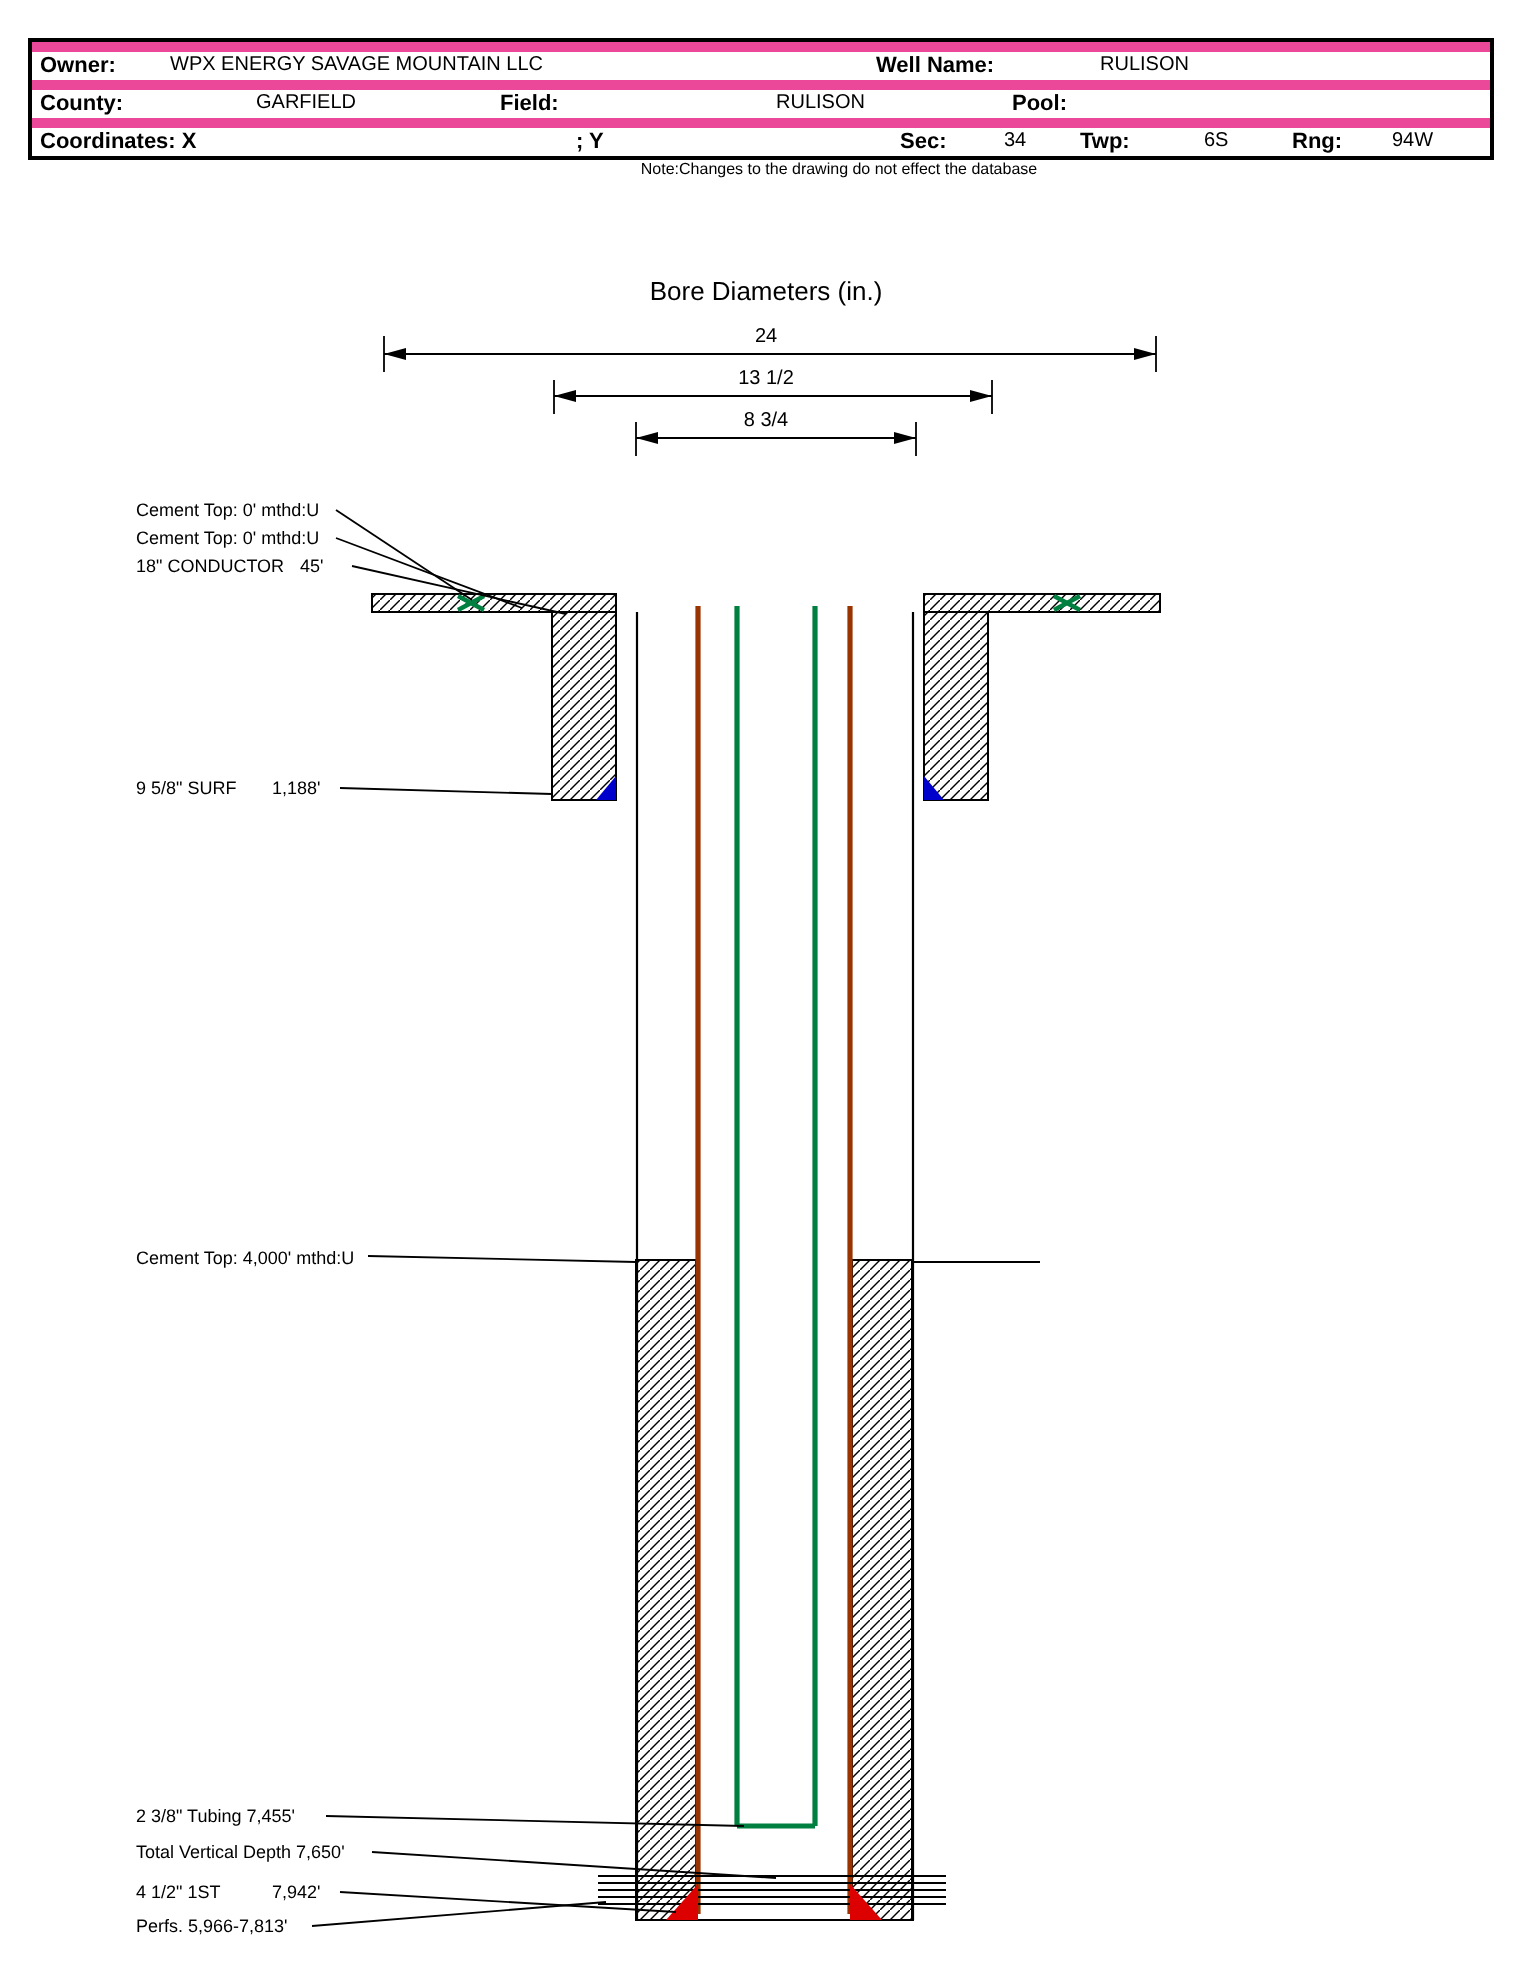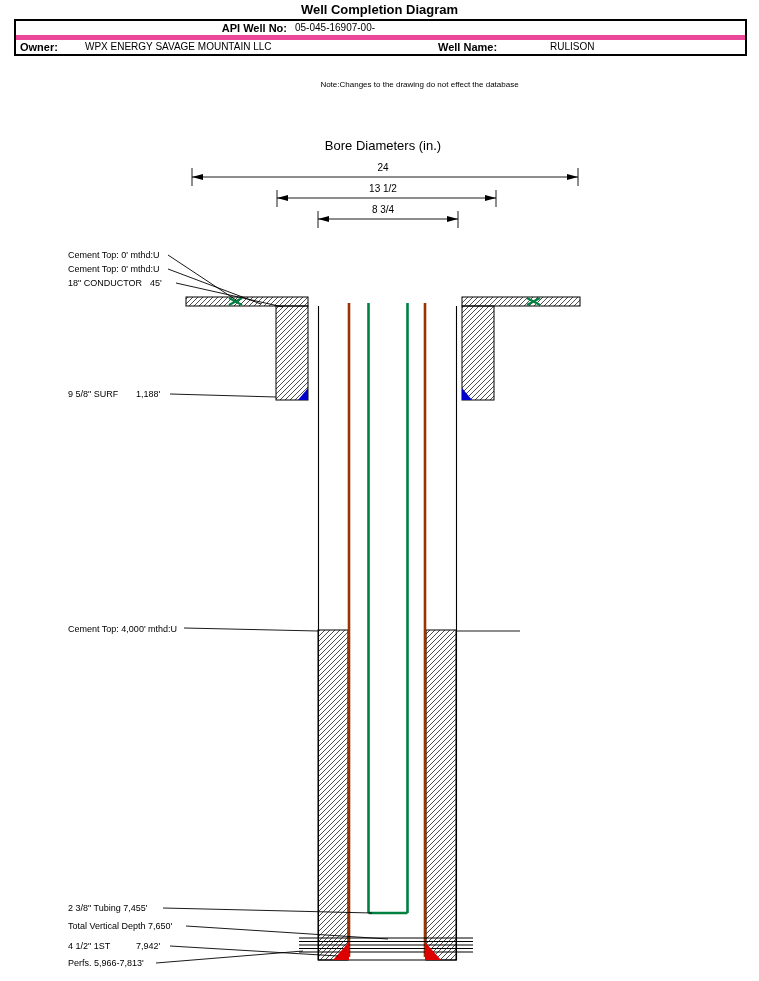--- a/index.html
+++ b/index.html
@@ -29,32 +29,44 @@
   svg.diagram text.dim-label { font-size:10px; }
   .thin   { stroke:#000; stroke-width:0.9; fill:none; }
   .struct { stroke:#000; stroke-width:1.1; fill:none; }
   .hatched{ fill:url(#hatch); stroke:#000; stroke-width:1; }
 </style>
 </head>
 <body>
 
 <div class="page">
 
-  <div class="doc-title">Well Completion Diagram</div>
 
   <div class="header-table">
-    <div class="hrow first">
-      <span class="lbl" style="left:100px; width:171px; text-align:right;">API Well No:</span>
-      <span style="left:279px;">05-045-16907-00-</span>
-    </div>
     <div class="hrow">
       <span class="lbl" style="left:4px;">Owner:</span>
       <span style="left:69px;">WPX ENERGY SAVAGE MOUNTAIN LLC</span>
       <span class="lbl" style="left:422px;">Well Name:</span>
       <span style="left:534px;">RULISON</span>
+    </div>
+    <div class="hrow">
+      <span class="lbl" style="left:4px;">County:</span>
+      <span style="left:112px;">GARFIELD</span>
+      <span class="lbl" style="left:234px;">Field:</span>
+      <span style="left:372px;">RULISON</span>
+      <span class="lbl" style="left:490px;">Pool:</span>
+    </div>
+    <div class="hrow">
+      <span class="lbl" style="left:4px;">Coordinates: X</span>
+      <span class="lbl" style="left:272px;">; Y</span>
+      <span class="lbl" style="left:434px;">Sec:</span>
+      <span style="left:486px;">34</span>
+      <span class="lbl" style="left:524px;">Twp:</span>
+      <span style="left:586px;">6S</span>
+      <span class="lbl" style="left:630px;">Rng:</span>
+      <span style="left:680px;">94W</span>
     </div>
   </div>
 
   <div class="note">Note:Changes to the drawing do not effect the database</div>
 
   <svg class="diagram" width="759" height="981" viewBox="0 0 759 981">
     <defs>
       <pattern id="hatch" width="5" height="5" patternUnits="userSpaceOnUse">
         <line x1="0" y1="5" x2="5" y2="0" stroke="#000" stroke-width="0.7"></line>
       </pattern>

